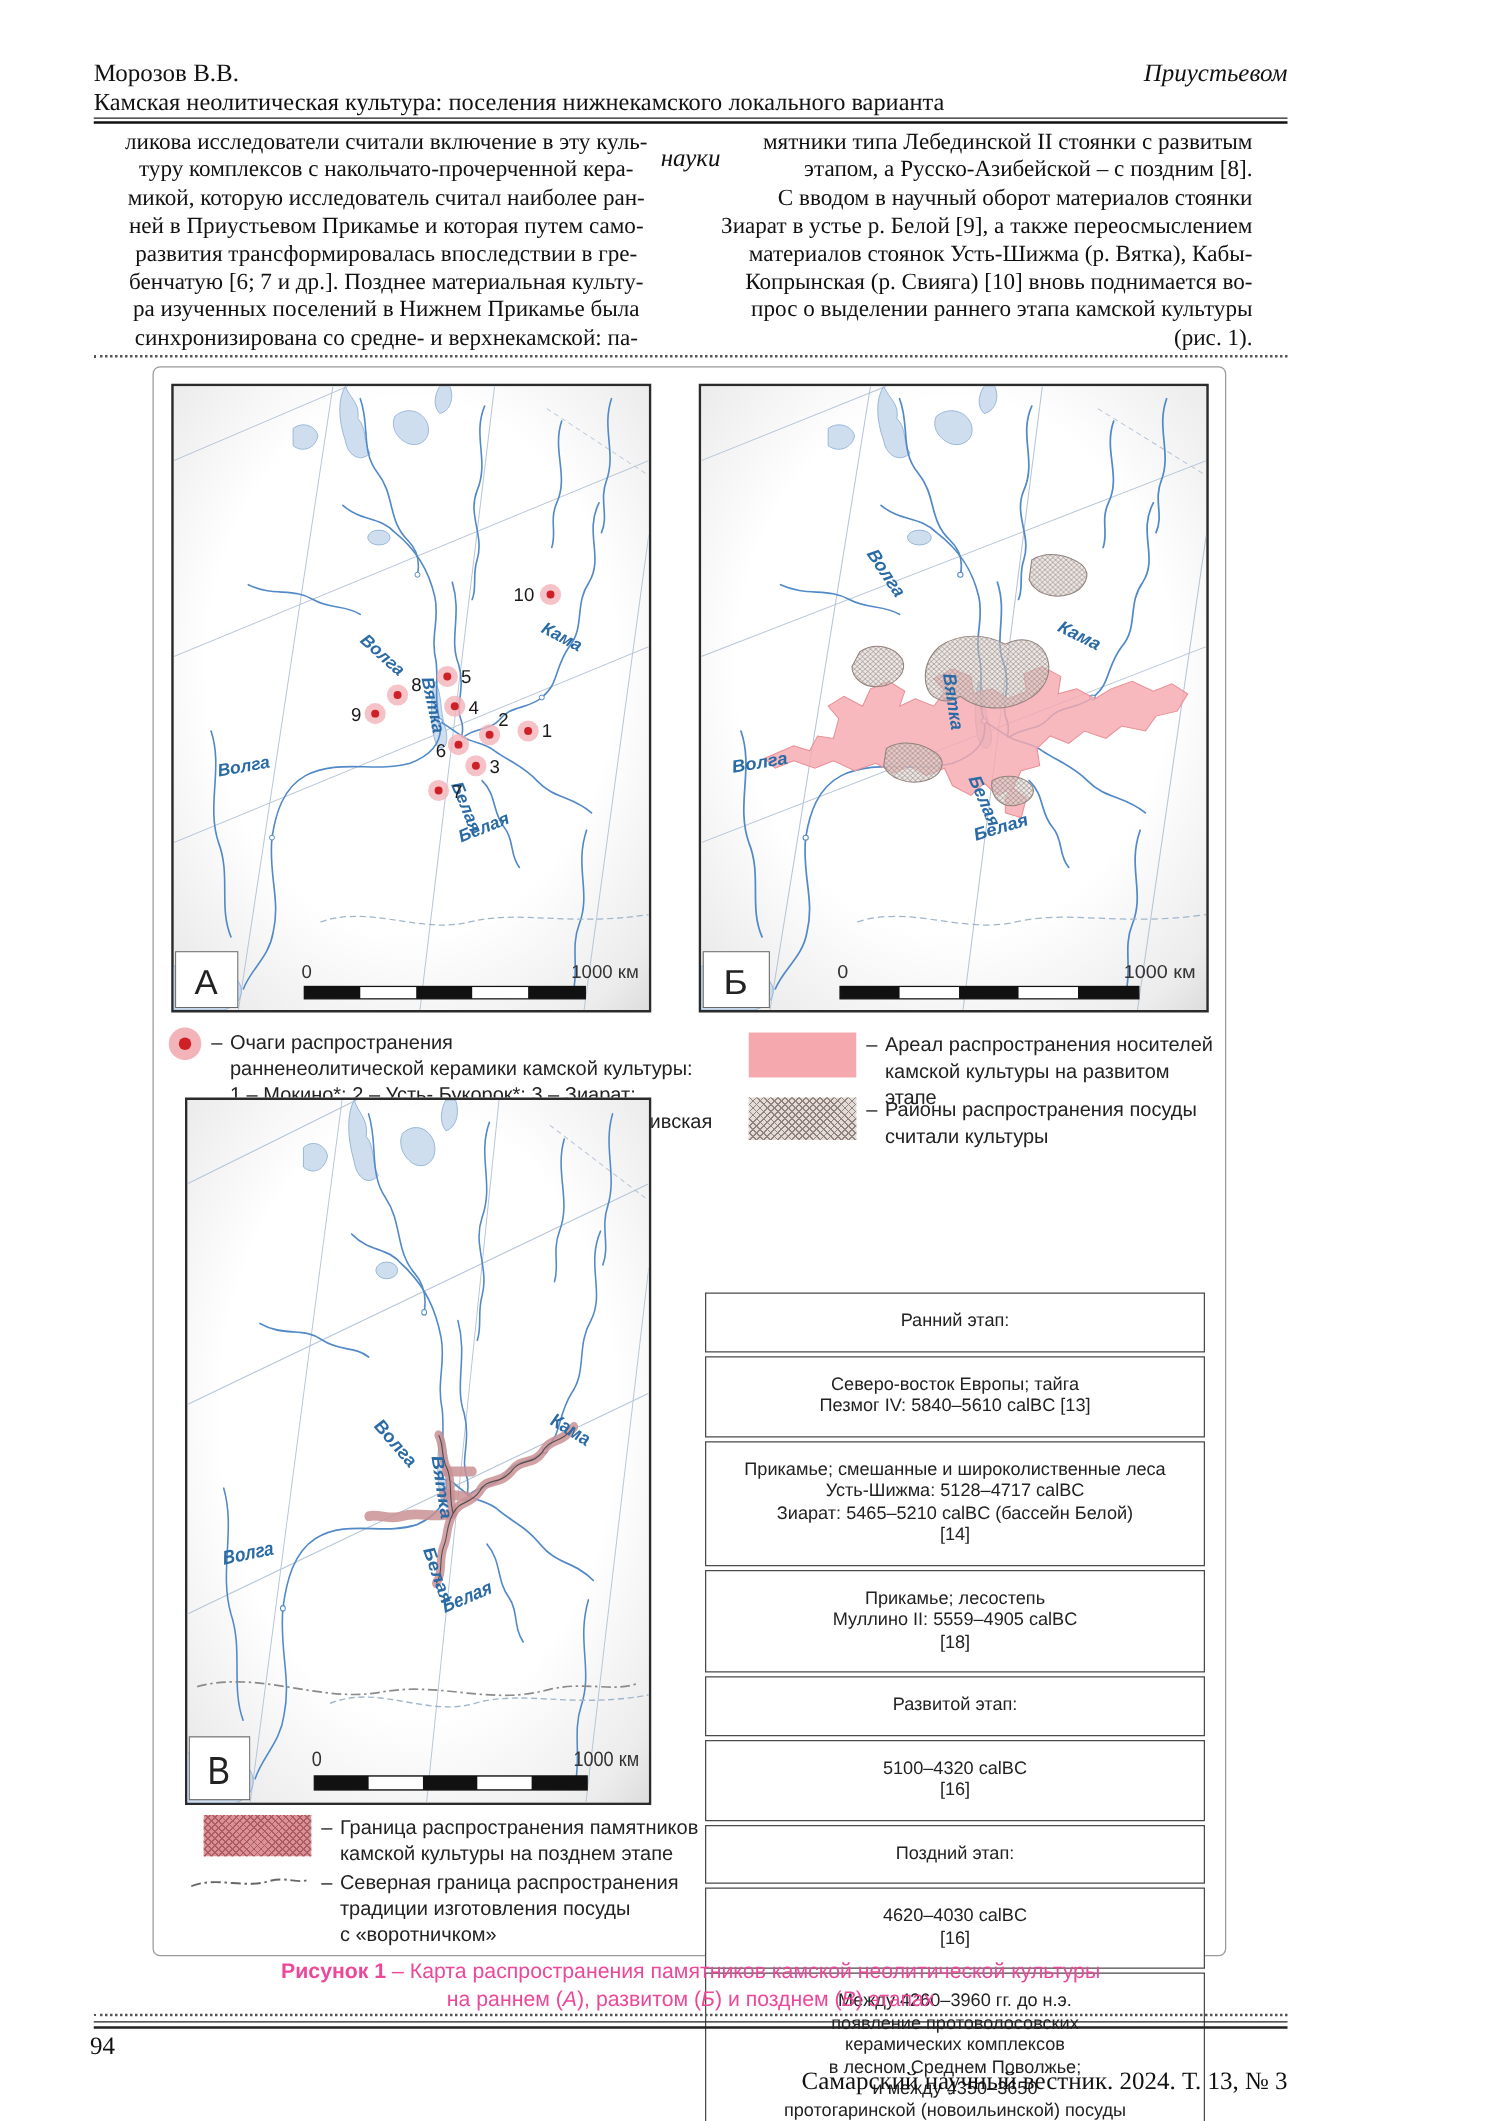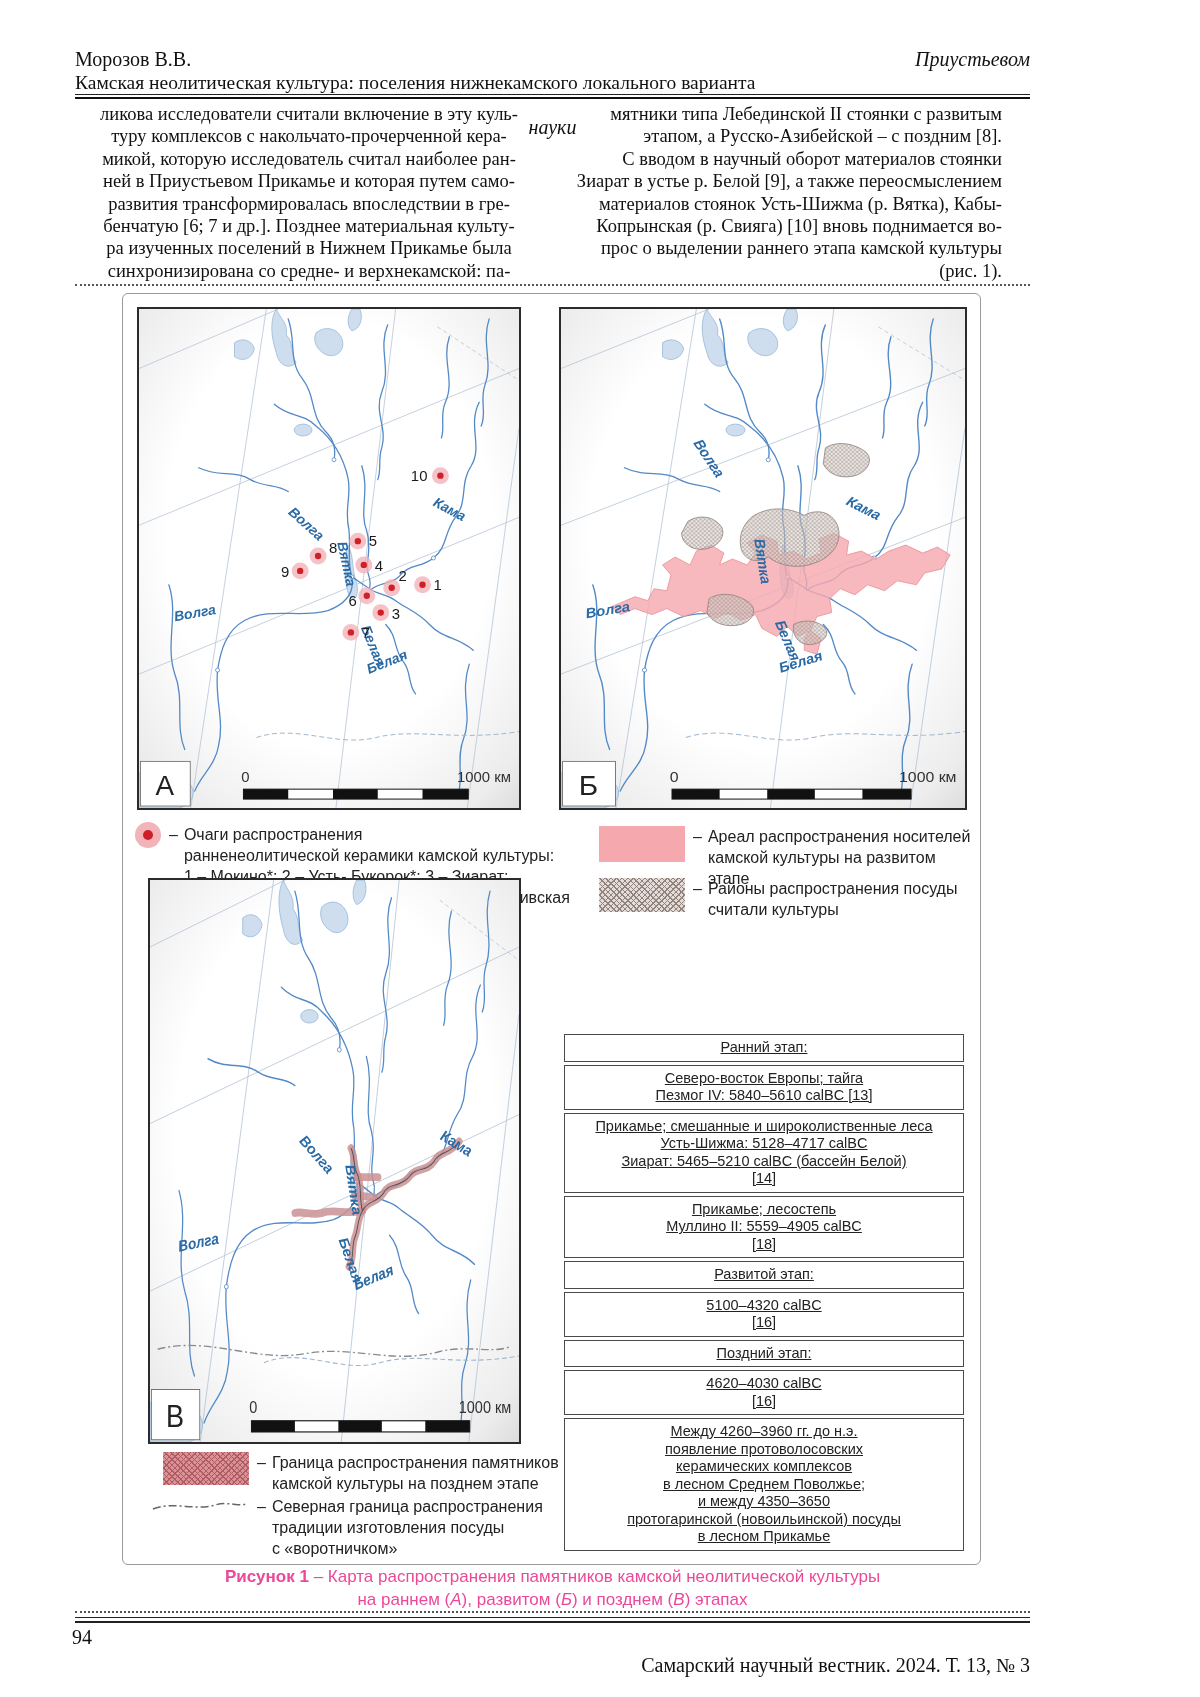--- a/index.html
+++ b/index.html
@@ -34,22 +34,22 @@
   .dotsym::after{content:"";position:absolute;left:8px;top:8px;width:10px;height:10px;border-radius:50%;background:#ce2127;}
   .swatch-pink{width:86px;height:36px;background:#f5a9ae;flex:0 0 auto;}
   .swatch-hatch{width:86px;height:34px;flex:0 0 auto;background-color:#e3dcd8;
      background-image:repeating-linear-gradient(45deg,#92827c 0 1px,transparent 1px 4px),
                       repeating-linear-gradient(-45deg,#92827c 0 1px,transparent 1px 4px);}
   .swatch-redhatch{width:86px;height:33px;flex:0 0 auto;background-color:#d99297;
      background-image:repeating-linear-gradient(45deg,#b05a62 0 1px,transparent 1px 4px),
                       repeating-linear-gradient(-45deg,#b05a62 0 1px,transparent 1px 4px);}
   
   .ttable{position:absolute;left:441px;top:740px;width:400px;}
-  .trow{box-sizing:border-box;border:1px solid #4a4a4a;margin-bottom:3px;padding:4px 6px;
-        font:14.5px/17.5px "Liberation Sans",sans-serif;text-align:center;white-space:pre-line;color:#222;background:#fff;text-decoration:underline;}
+  .trow{box-sizing:border-box;border:1px solid #4a4a4a;margin-bottom:3px;padding:14px 6px;
+        font:14.5px/17.5px "Liberation Sans",sans-serif;text-align:center;white-space:pre-line;color:#222;background:#fff;}
   
   .cap{left:75px;top:1565px;width:955px;text-align:center;font-family:"Liberation Sans",sans-serif;font-size:17px;line-height:23px;color:#ec4899;}
   .cap b{font-weight:700;}
   .foot-rule{left:75px;top:1617px;width:955px;height:3px;border-top:1.5px solid #222;border-bottom:2.5px solid #222;}
   .foot-page{left:72px;top:1626px;font-size:20px;}
   .foot-j{left:75px;top:1626px;width:955px;text-align:right;font-size:20px;margin-top:28px;}
 </style>
 </head>
 <body>
 

